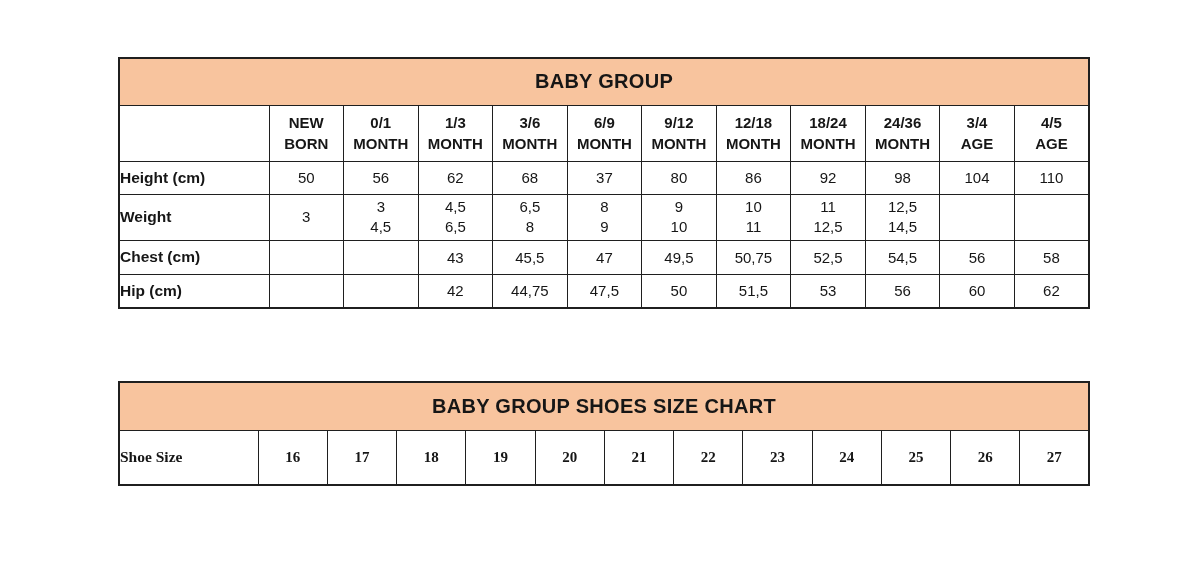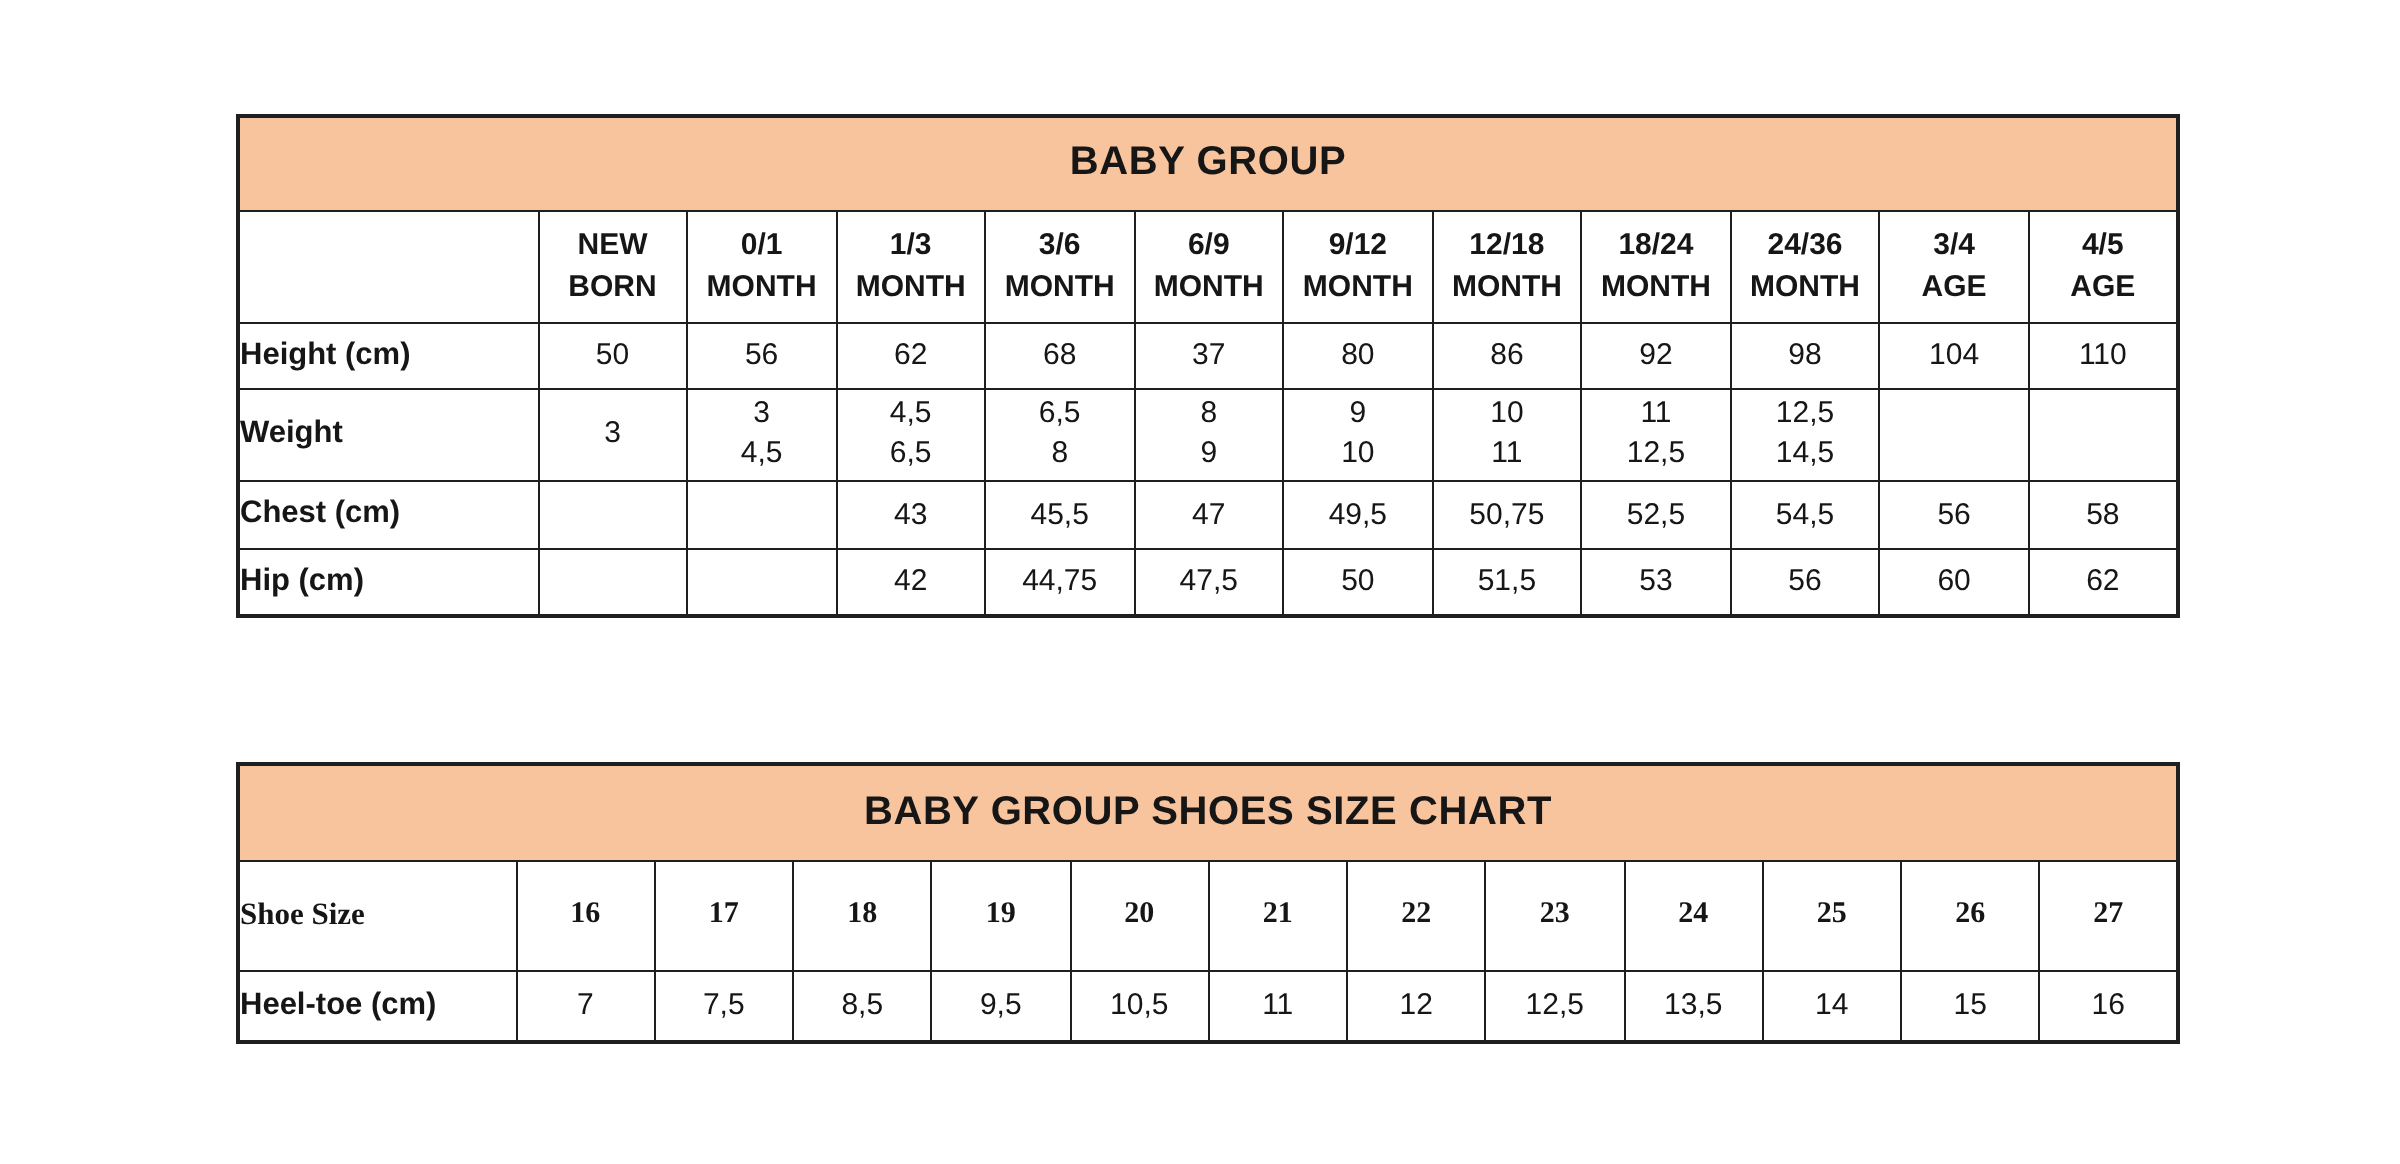--- a/index.html
+++ b/index.html
@@ -204,30 +204,15 @@
       <td>19</td>
       <td>20</td>
       <td>21</td>
       <td>22</td>
       <td>23</td>
       <td>24</td>
       <td>25</td>
       <td>26</td>
       <td>27</td>
     </tr>
-    <tr class="r-heel">
-      <td class="row-label">Heel-toe (cm)</td>
-      <td>7</td>
-      <td>7,5</td>
-      <td>8,5</td>
-      <td>9,5</td>
-      <td>10,5</td>
-      <td>11</td>
-      <td>12</td>
-      <td>12,5</td>
-      <td>13,5</td>
-      <td>14</td>
-      <td>15</td>
-      <td>16</td>
-    </tr>
   </tbody>
     </table>
 </div>
 
 </body></html>

